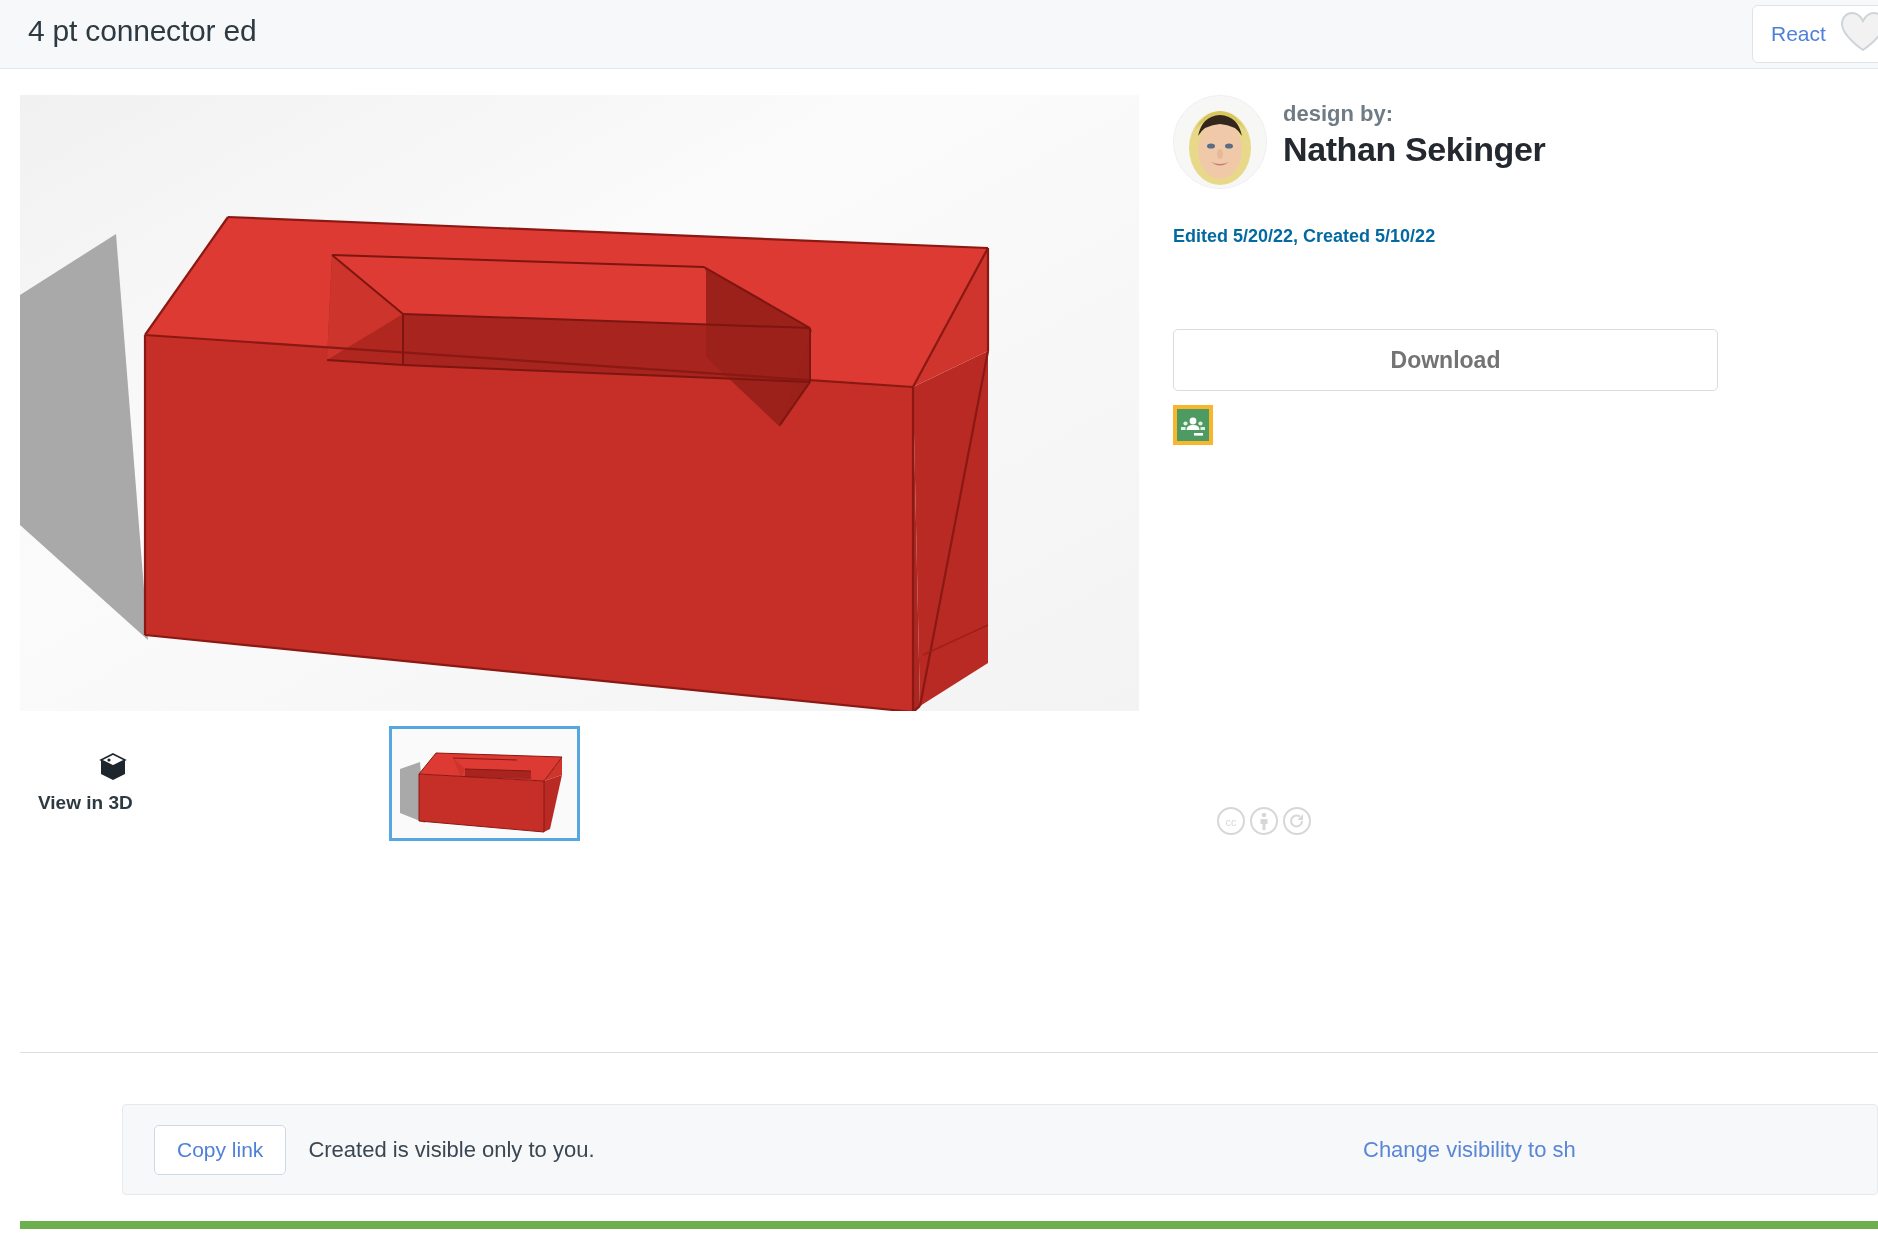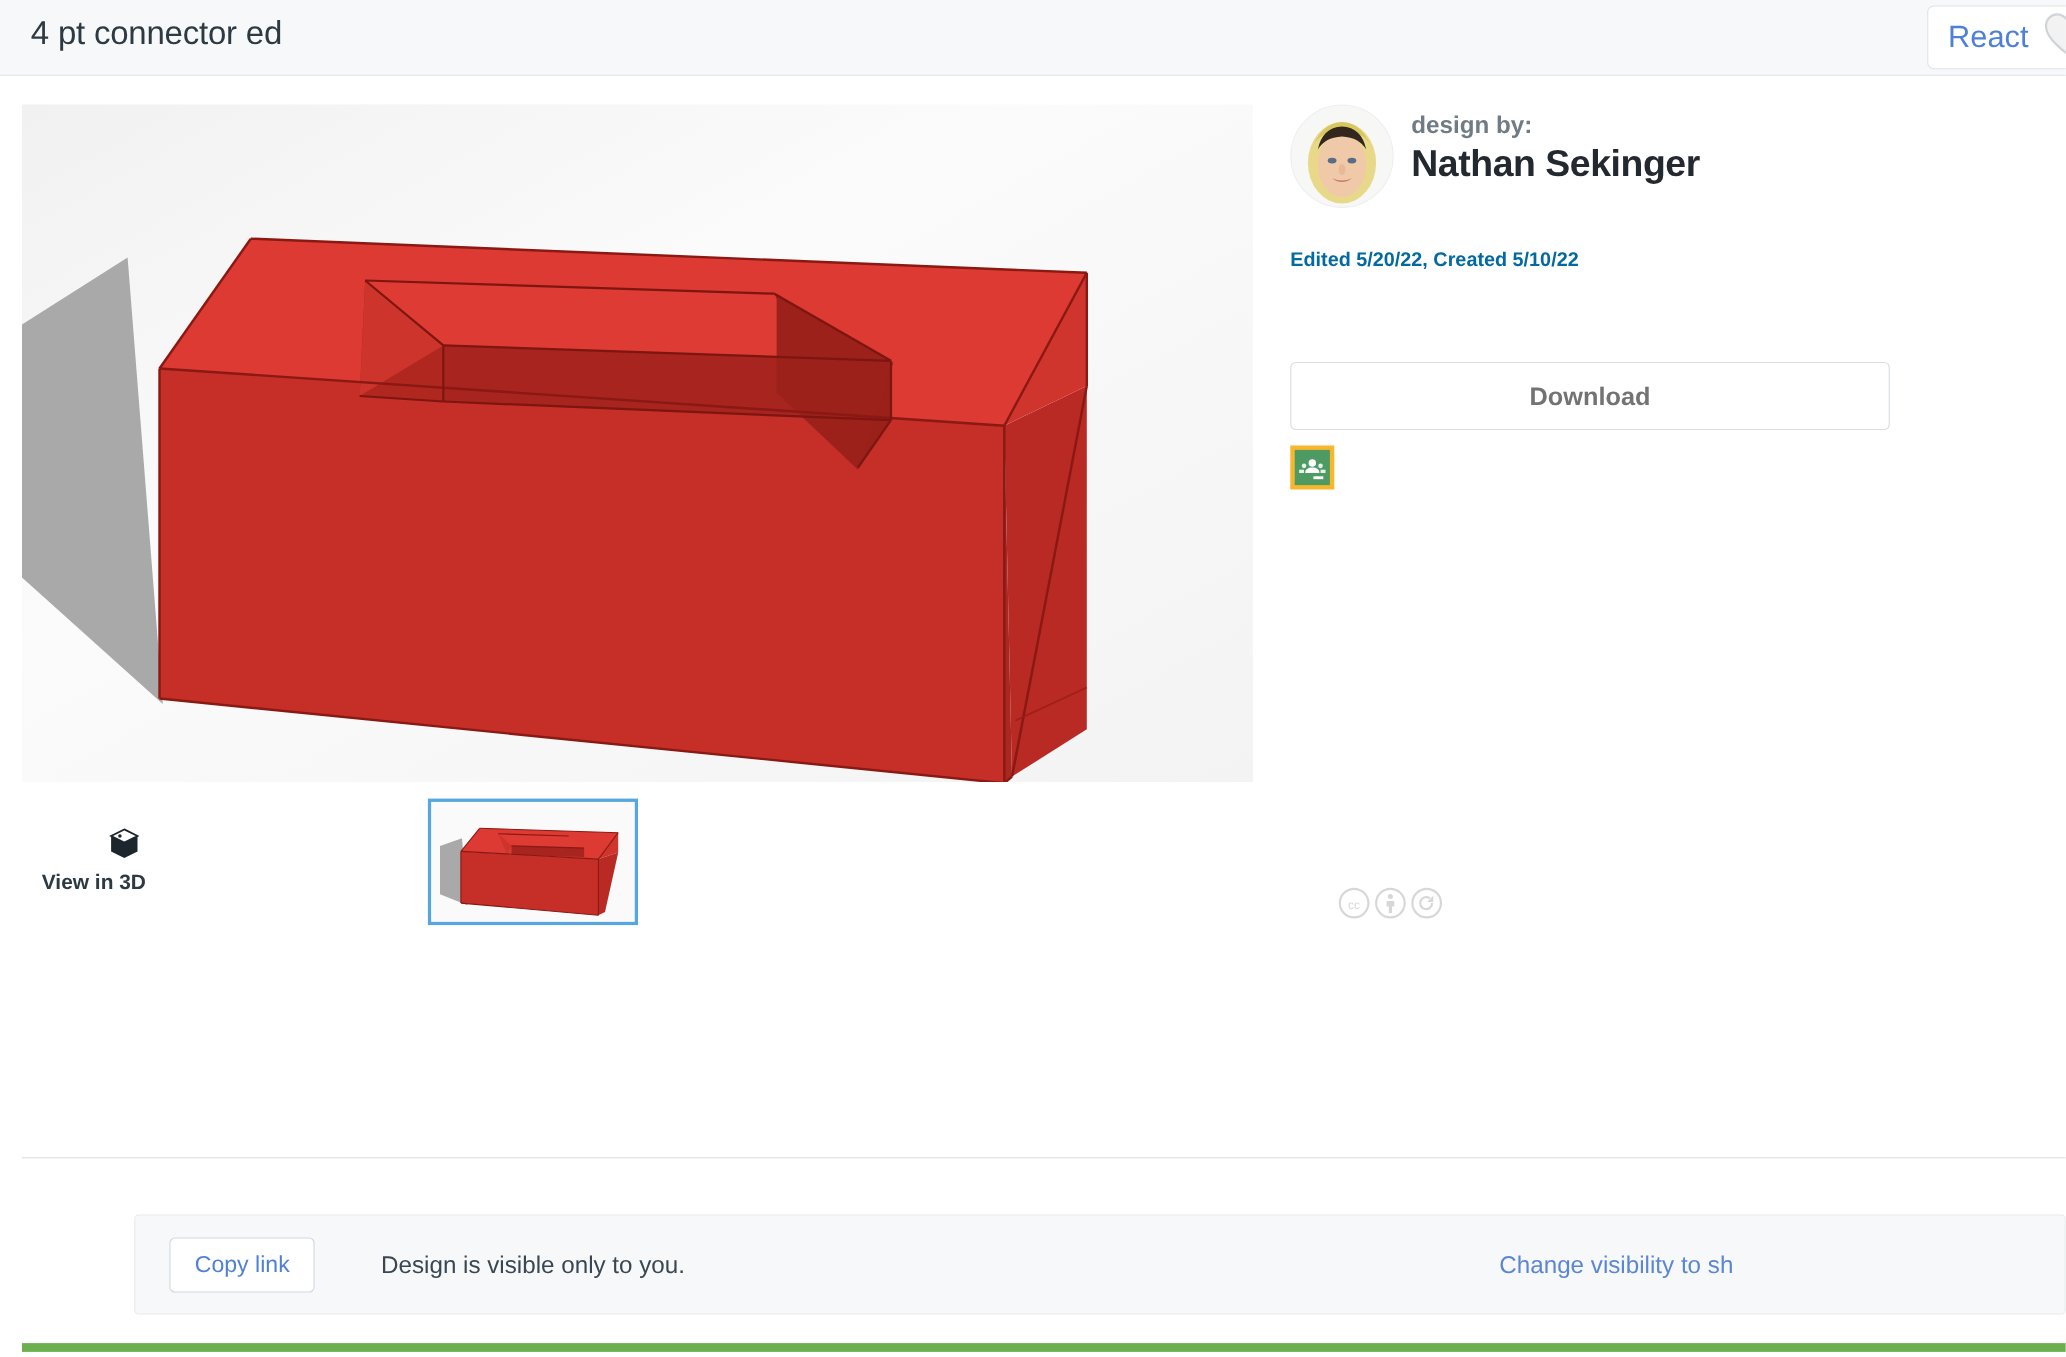--- a/index.html
+++ b/index.html
@@ -39,21 +39,21 @@
     background: #ffffff;
     border: 1px solid #dfe4e8;
     border-radius: 6px;
     display: flex;
     align-items: center;
     gap: 14px;
     padding: 0 18px;
     cursor: pointer;
   }
   .react-label {
-    font-size: 28px;
+    font-size: 21px;
     color: #4f80d8;
     white-space: nowrap;
   }
   .heart-icon { display:block; }
 
   
   .viewer {
     position: absolute;
     left: 20px; top: 95px;
     width: 1119px; height: 616px;
@@ -174,21 +174,20 @@
   .share-bar {
     position: absolute;
     left: 122px; top: 1104px;
     width: 1756px; height: 91px;
     background: #f6f8f9;
     border: 1px solid #e7eaed;
     border-radius: 4px;
     display: flex;
     align-items: center;
     padding-left: 31px;
-    gap: 38px;
   }
   .copy-link {
     height: 50px;
     padding: 0 22px;
     background: #ffffff;
     border: 1px solid #cfd9e6;
     border-radius: 5px;
     color: #4f80d8;
     font-family: "Liberation Sans", sans-serif;
     font-size: 21px;
@@ -393,19 +392,19 @@
           <rect x="2" y="14" width="4.5" height="3" fill="#ffffff" opacity="0.85"></rect>
           <rect x="21.5" y="14" width="4.5" height="3" fill="#ffffff" opacity="0.85"></rect>
           <rect x="15" y="20" width="9" height="2.6" fill="#ffffff"></rect>
         </svg>
       </div>
     </div>
   </div>
 
   <div class="share-bar">
     <button class="copy-link">Copy link</button>
-    <span class="visibility-text">Design is visible only to you.</span>
+    <span class="visibility-text">Created is visible only to you.</span>
     <span class="change-visibility">Change visibility to sh</span>
   </div>
 
   <div class="green-bar"></div>
 
 </div>
 
 </body></html>

